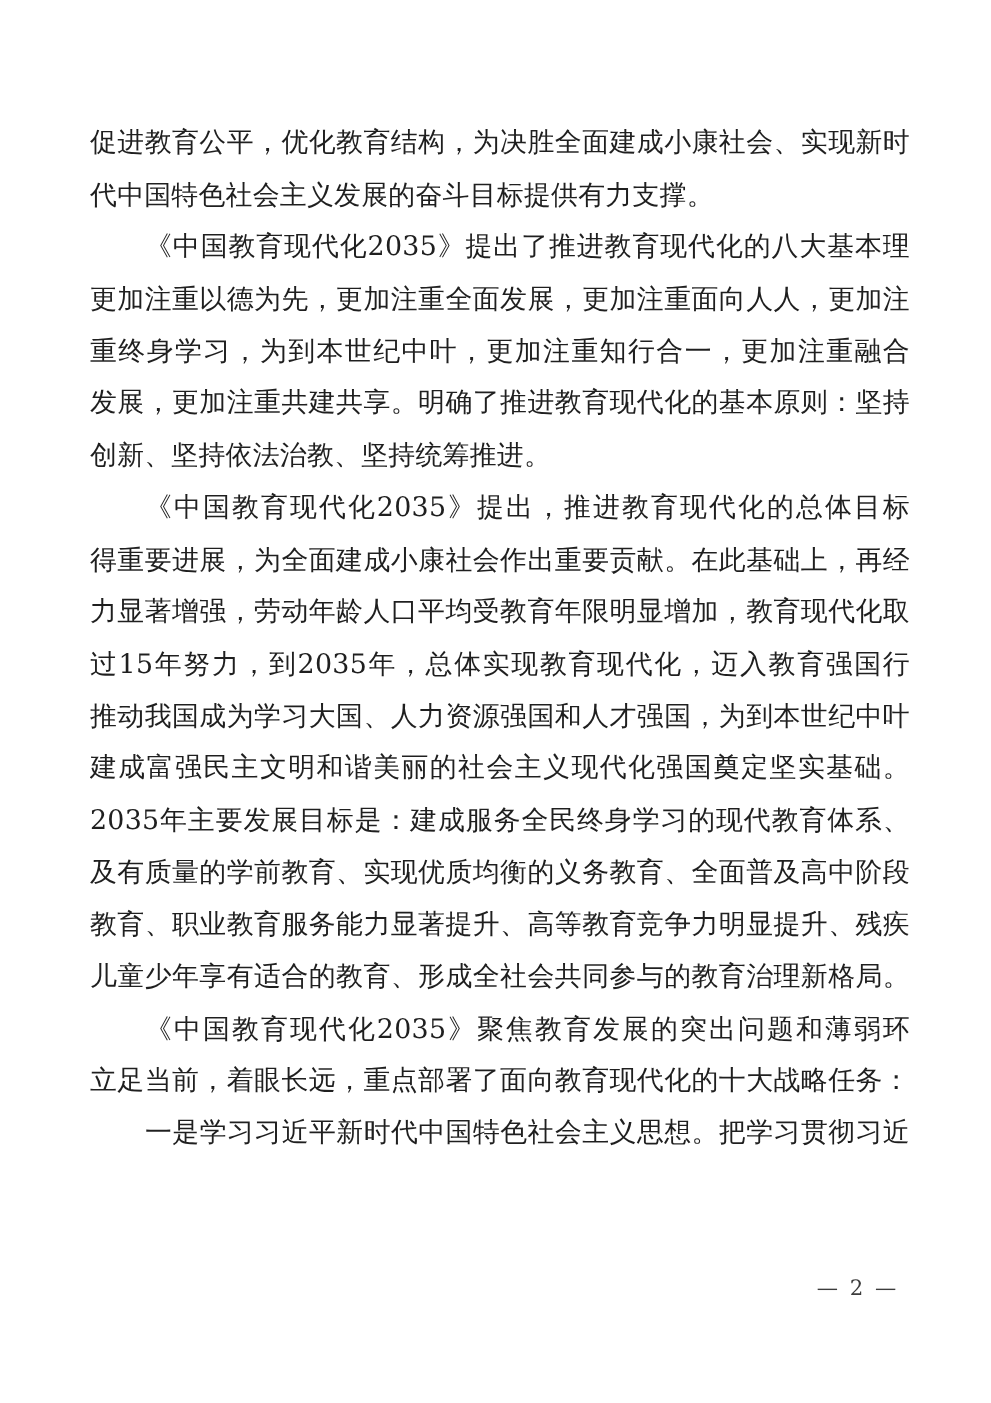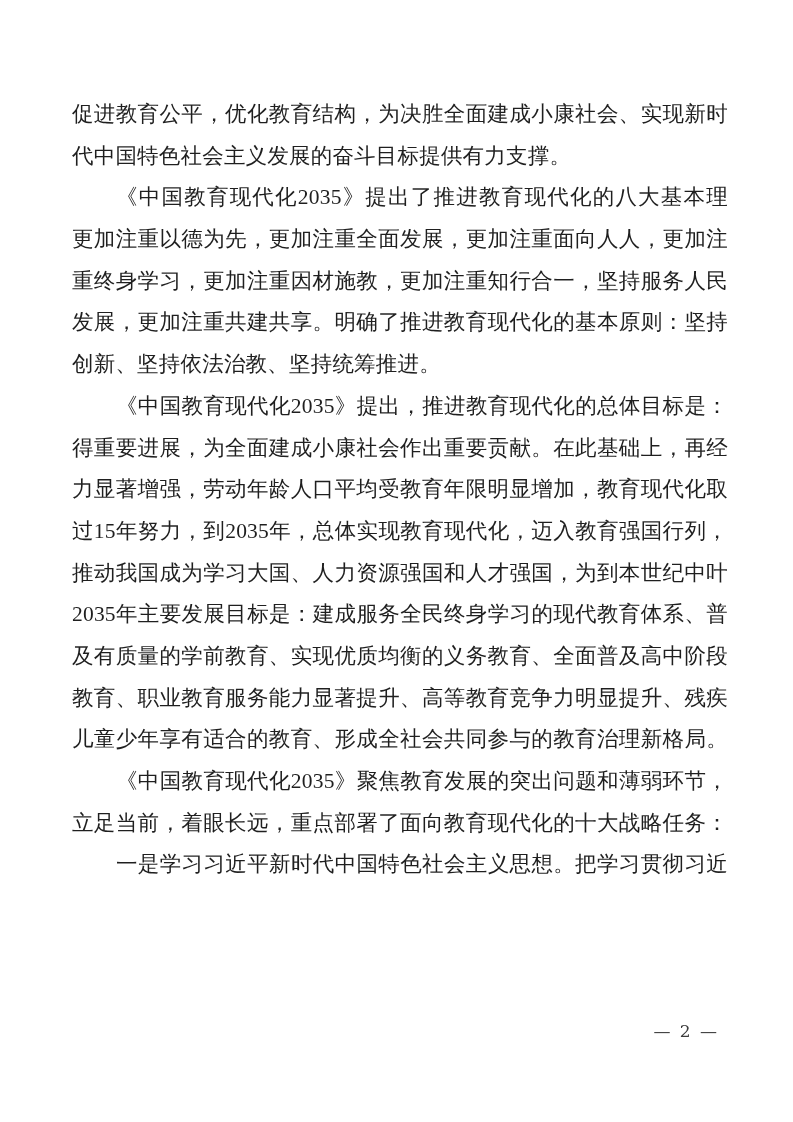--- a/index.html
+++ b/index.html
@@ -26,21 +26,20 @@
     font-weight: 300;
     -webkit-font-smoothing: antialiased;
   }
   .line {
     height: 41.7px;
     overflow: hidden;
     text-align: justify;
     text-align-last: justify;
     text-justify: inter-character;
     letter-spacing: 0.2px;
-    font-family: Liberation Serif, serif;
   }
   .line.short {
     text-align: right;
     text-align-last: left;
   }
   .line.indent {
     text-indent: 44px;
   }
   .page-number {
     position: absolute;
@@ -56,28 +55,29 @@
 </head>
 <body>
 
 <div class="page">
 
   <div class="body-text">
     <div class="line">促进教育公平，优化教育结构，为决胜全面建成小康社会、实现新时</div>
     <div class="line short">代中国特色社会主义发展的奋斗目标提供有力支撑。</div>
     <div class="line indent">《中国教育现代化2035》提出了推进教育现代化的八大基本理念：</div>
     <div class="line">更加注重以德为先，更加注重全面发展，更加注重面向人人，更加注</div>
-    <div class="line">重终身学习，更加注重因材施教，更加注重知行合一，坚持服务人民</div>
+    <div class="line">重终身学习，为到本世纪中叶，更加注重知行合一，更加注重融合</div>
     <div class="line">发展，更加注重共建共享。明确了推进教育现代化的基本原则：坚持</div>
     <div class="line short">创新、坚持依法治教、坚持统筹推进。</div>
     <div class="line indent">《中国教育现代化2035》提出，推进教育现代化的总体目标是：</div>
     <div class="line">得重要进展，为全面建成小康社会作出重要贡献。在此基础上，再经</div>
     <div class="line">力显著增强，劳动年龄人口平均受教育年限明显增加，教育现代化取</div>
     <div class="line">过15年努力，到2035年，总体实现教育现代化，迈入教育强国行列，</div>
     <div class="line">推动我国成为学习大国、人力资源强国和人才强国，为到本世纪中叶</div>
+    <div class="line">建成富强民主文明和谐美丽的社会主义现代化强国奠定坚实基础。</div>
     <div class="line">2035年主要发展目标是：建成服务全民终身学习的现代教育体系、普</div>
     <div class="line">及有质量的学前教育、实现优质均衡的义务教育、全面普及高中阶段</div>
     <div class="line">教育、职业教育服务能力显著提升、高等教育竞争力明显提升、残疾</div>
     <div class="line">儿童少年享有适合的教育、形成全社会共同参与的教育治理新格局。</div>
     <div class="line indent">《中国教育现代化2035》聚焦教育发展的突出问题和薄弱环节，</div>
     <div class="line">立足当前，着眼长远，重点部署了面向教育现代化的十大战略任务：</div>
     <div class="line indent">一是学习习近平新时代中国特色社会主义思想。把学习贯彻习近</div>
   </div>
 
   <div class="page-number">— 2 —</div>

